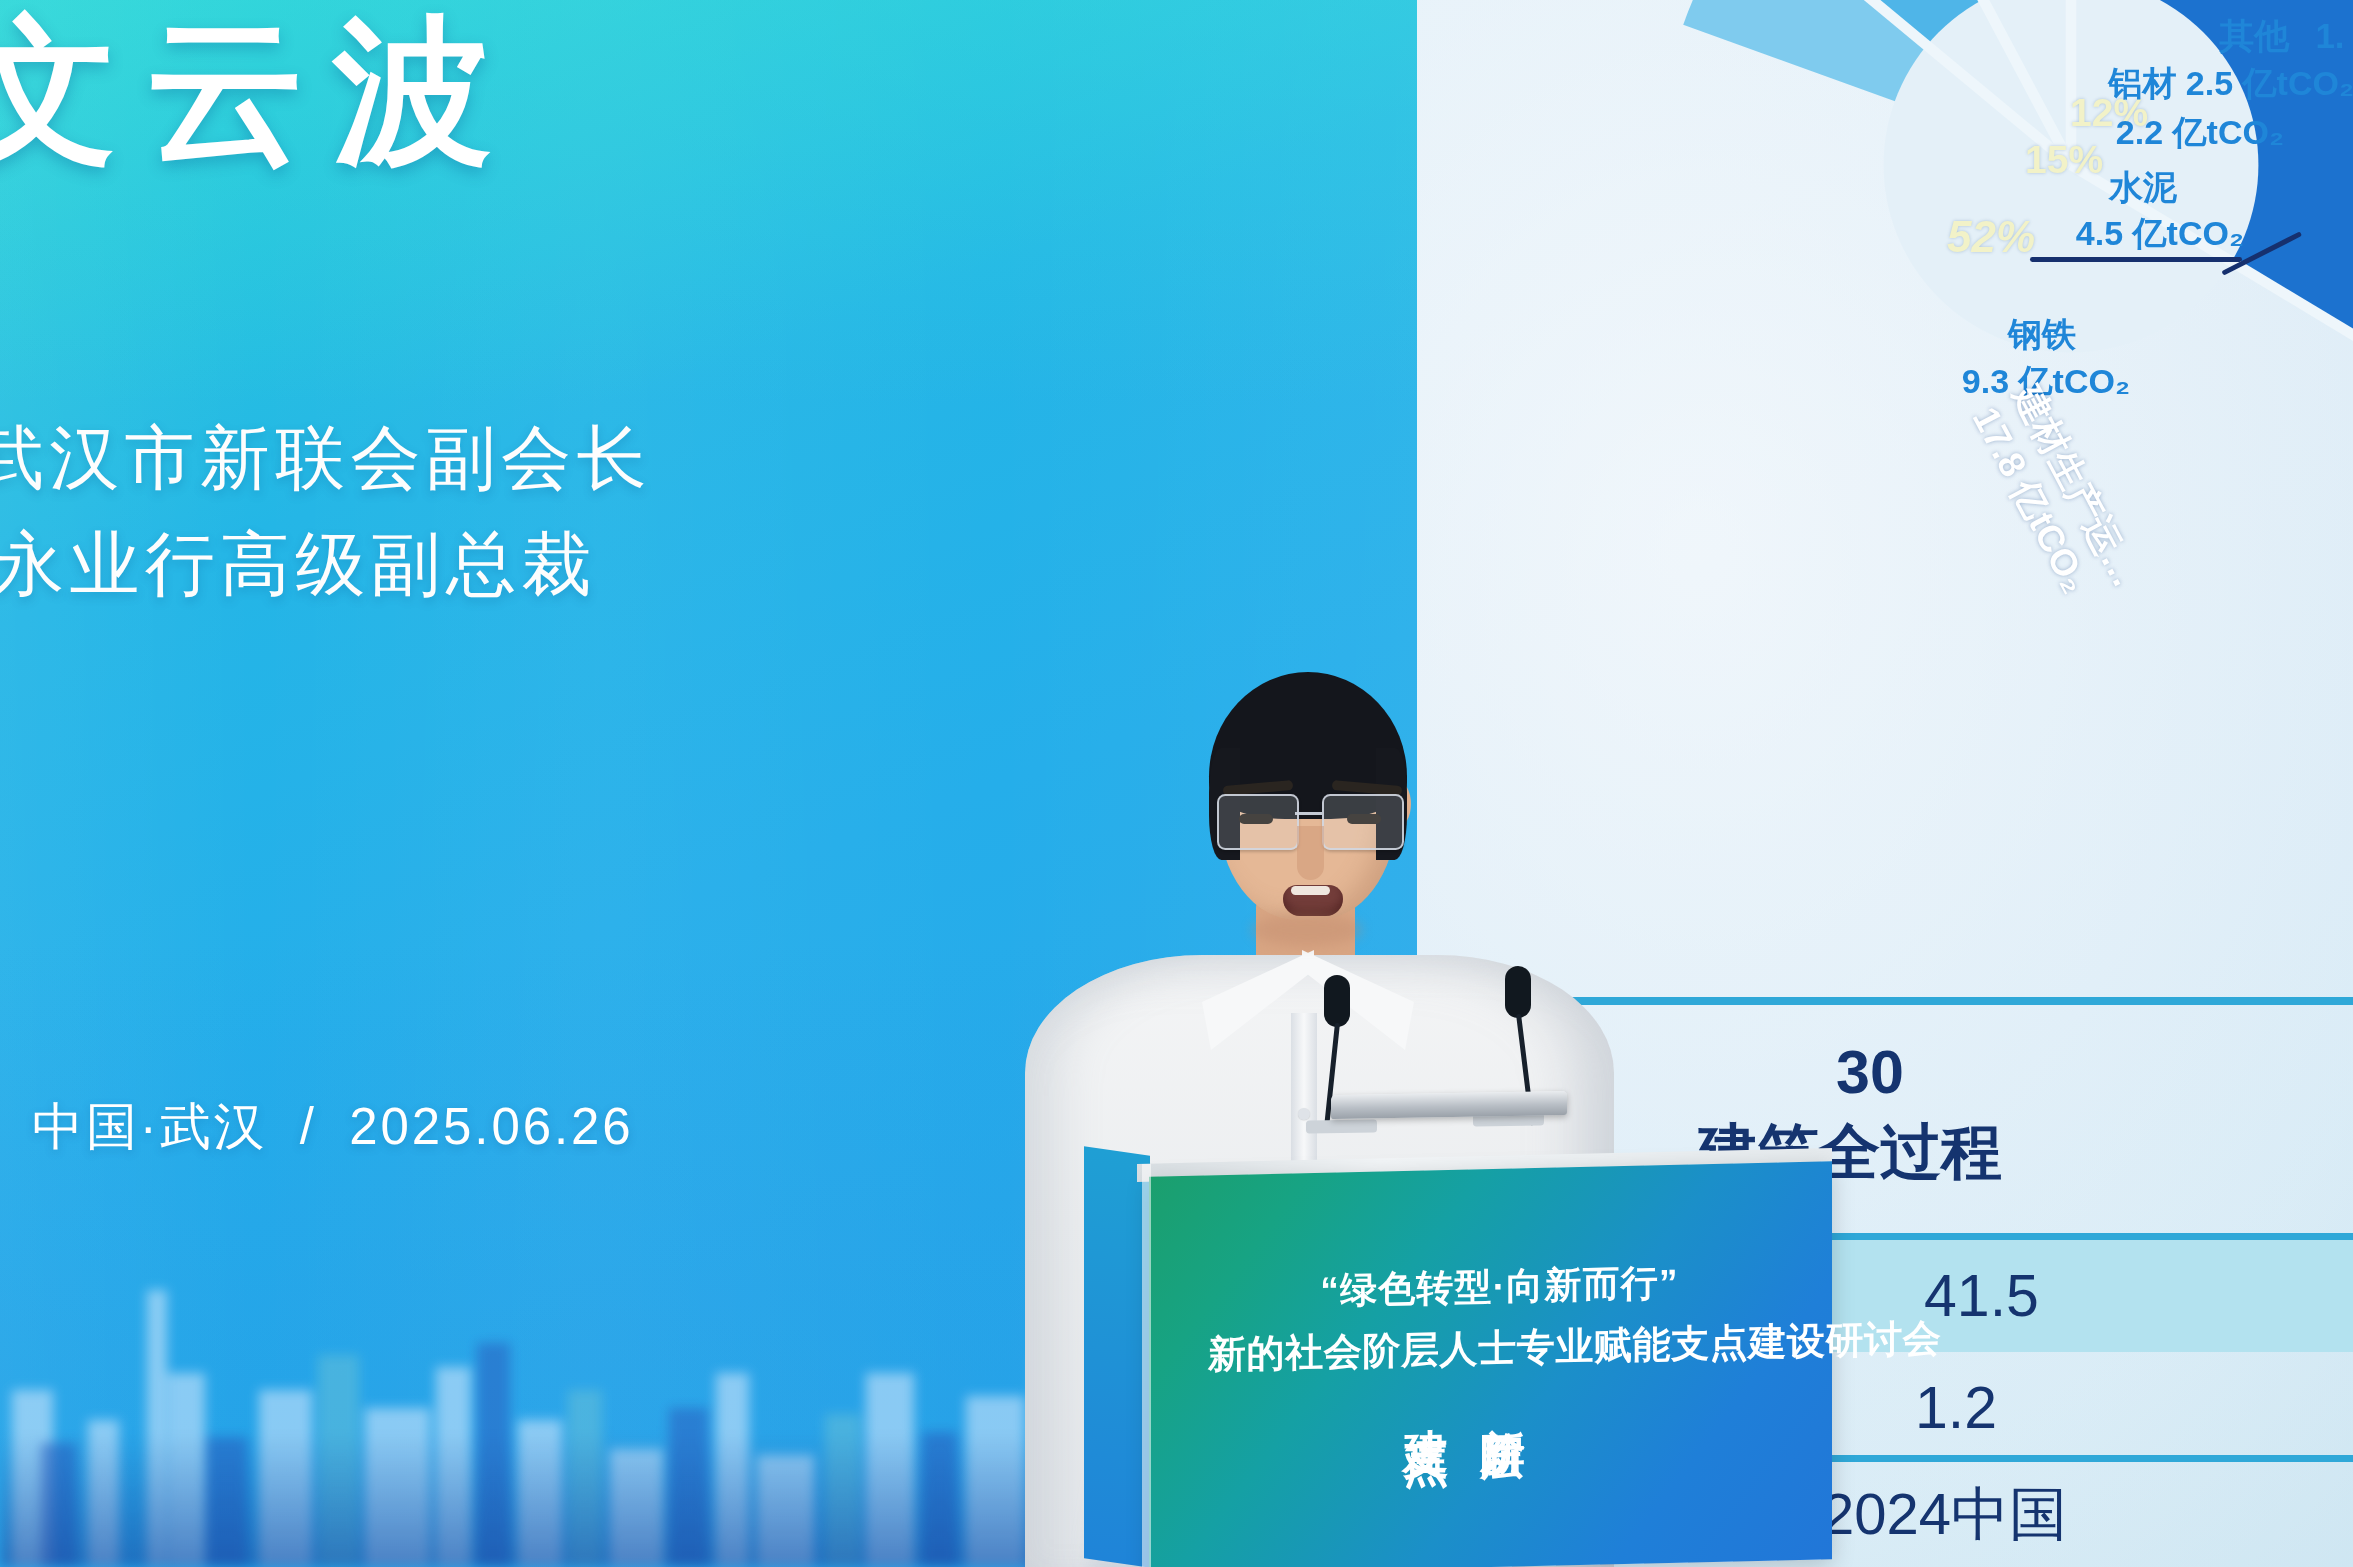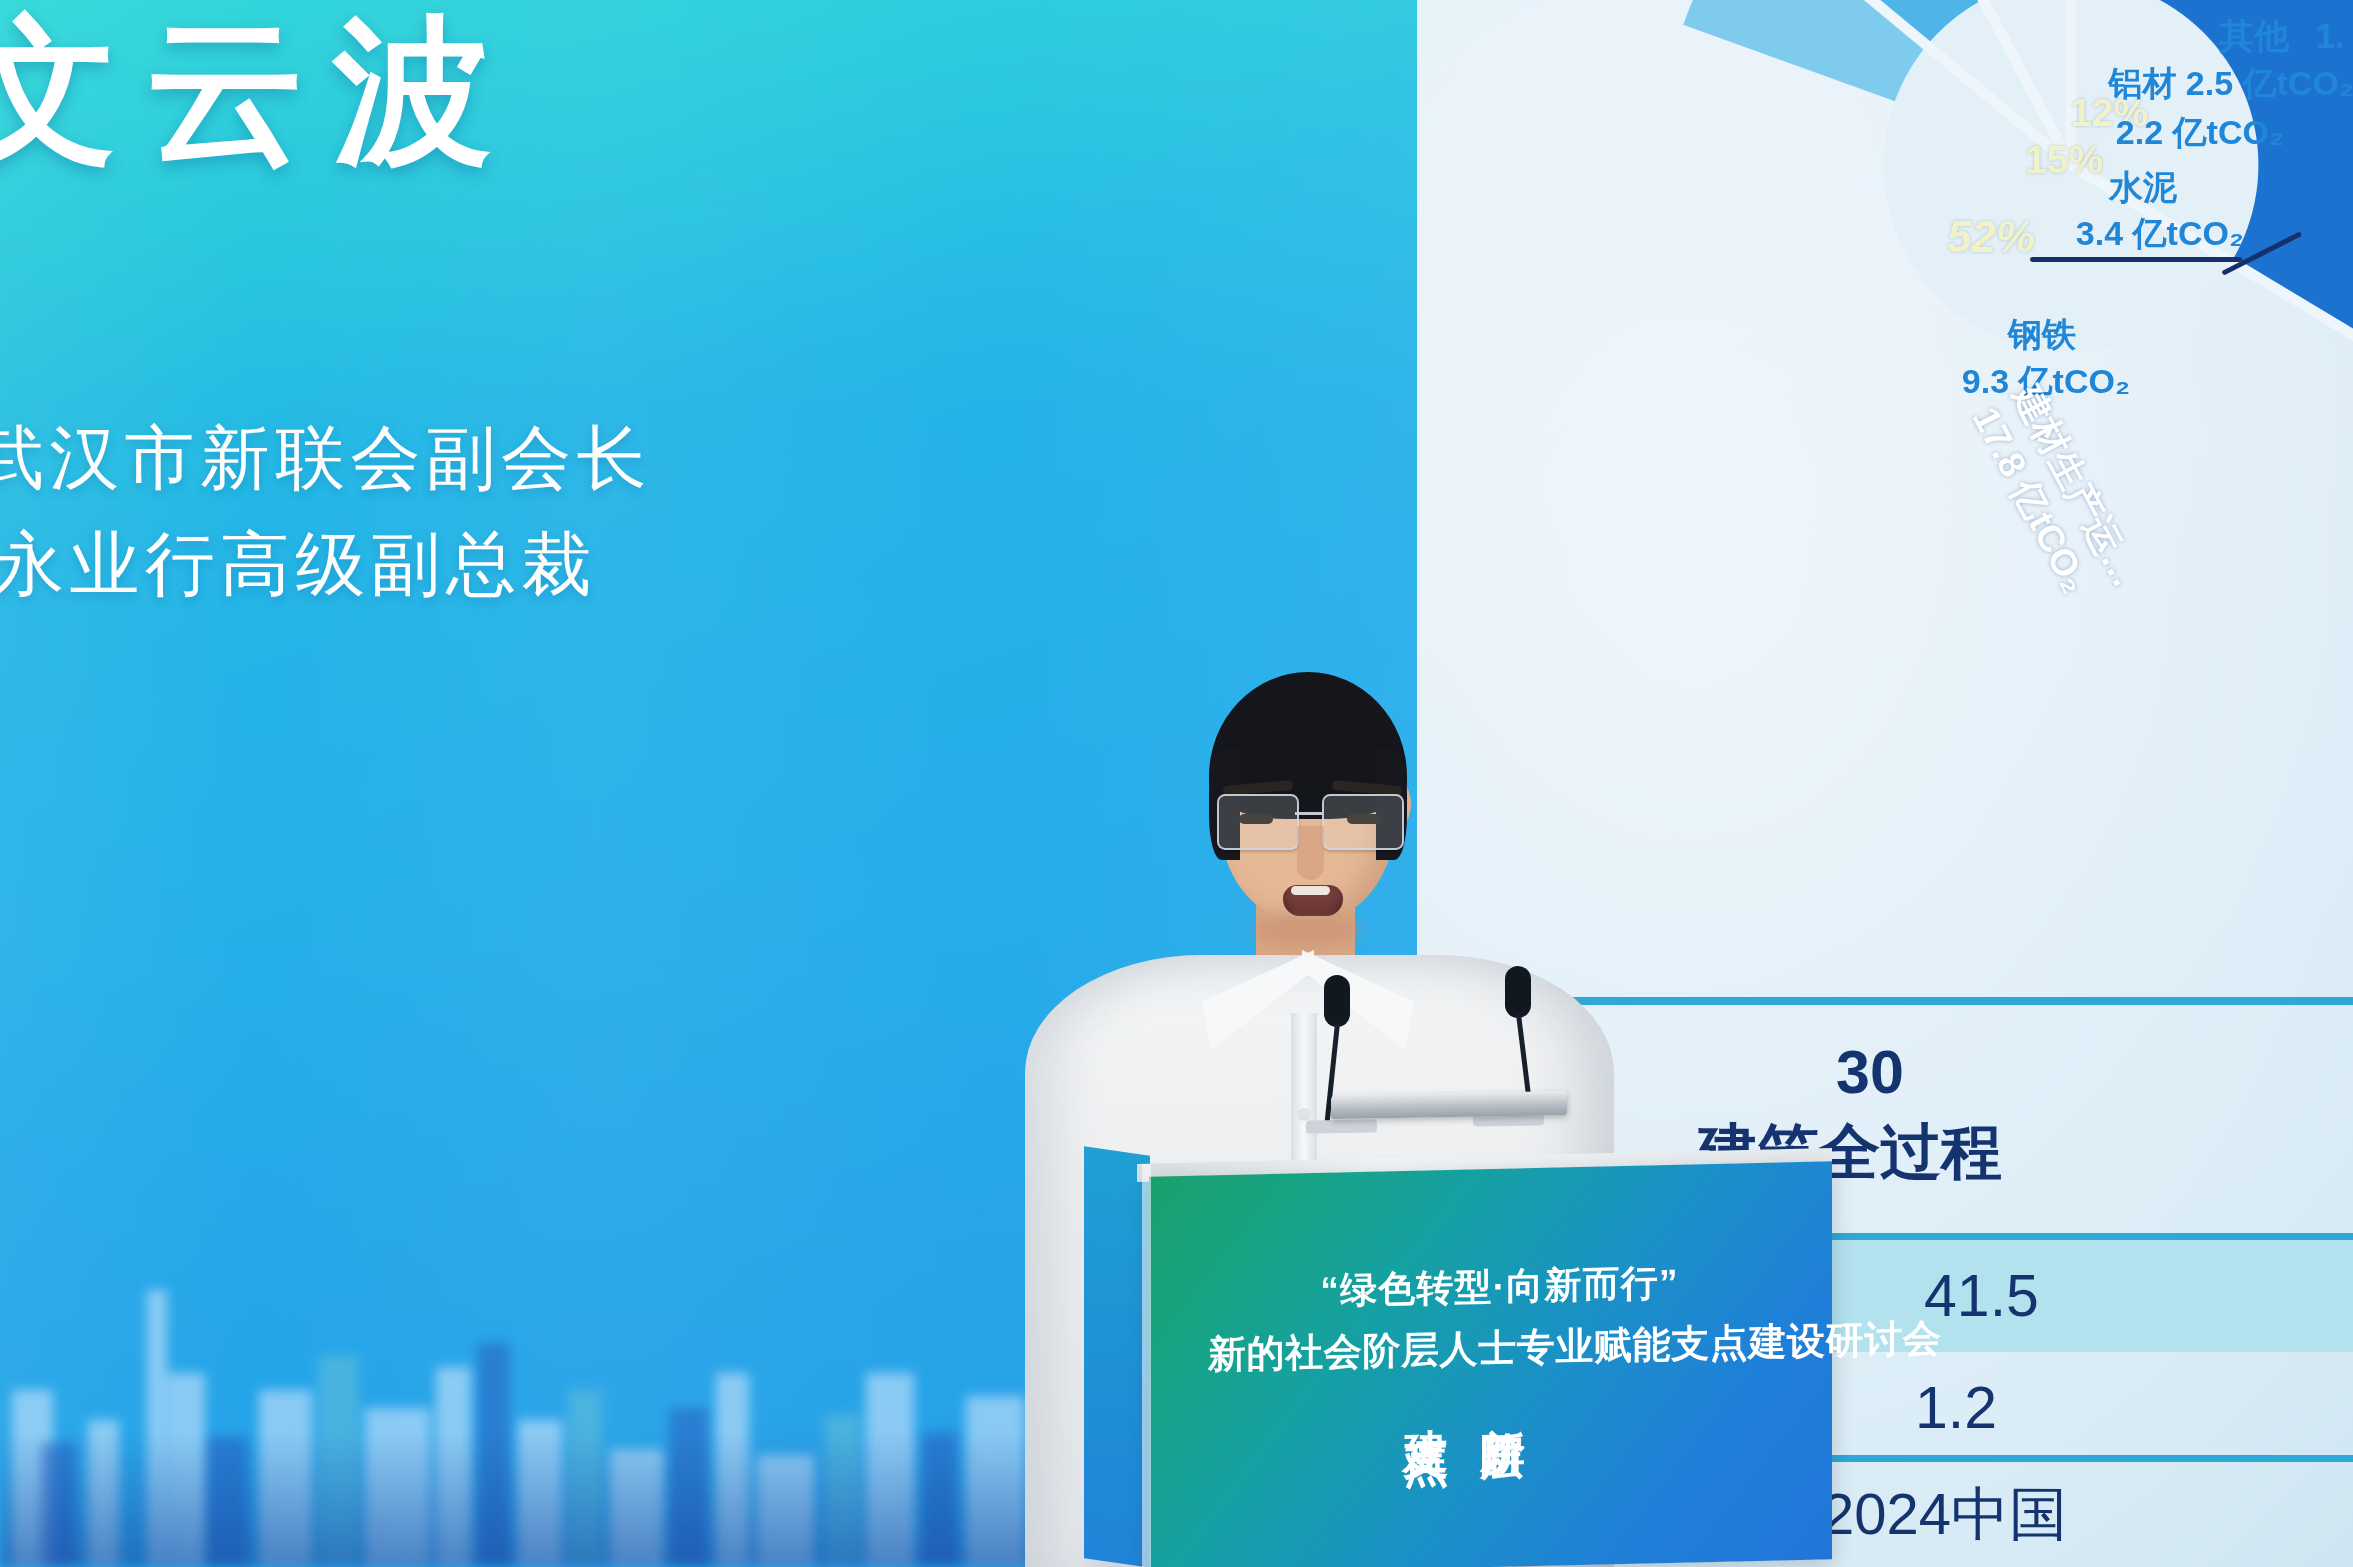--- a/index.html
+++ b/index.html
@@ -347,20 +347,25 @@
       <div class="bld g" style="left:1337px;width:41px;height:194px;"></div>
       <div class="skyglow"></div>
     </div>
 
     <div class="speaker-name">文云波</div>
 
     <div class="speaker-role1">武汉市新联会副会长</div>
 
     <div class="speaker-role2">永业行高级副总裁</div>
 
+    <div class="place-date">
+      <span>中国·武汉</span>
+      <span class="sep">/</span>
+      <span>2025.06.26</span>
+    </div>
   </div>
 
   <div class="screen">
     <div class="screen-vignette"></div>
 
     <div class="chart-wrap">
       <svg viewBox="0 0 1500 1500" aria-hidden="true">
 
         <path d="M750 750 L750 50 A700 700 0 0 1 1348 1110 Z" fill="#1c72cf"></path>
 
@@ -385,21 +390,21 @@
     <div class="pct pct-15">15%</div>
     <div class="pct pct-12">12%</div>
 
     <div class="lbl lbl-other">
       <span>其他</span>
       <span style="padding-left:16.5px">1.</span>
     </div>
     <div class="lbl lbl-alu">铝材 2.5 亿tCO₂</div>
     <div class="lbl lbl-alu2">2.2 亿tCO₂</div>
     <div class="lbl lbl-cem">水泥</div>
-    <div class="lbl lbl-cem2">3.4 亿tCO₂</div>
+    <div class="lbl lbl-cem2">4.5 亿tCO₂</div>
     <div class="cem-rule"></div>
     <div class="cem-tick"></div>
     <div class="lbl lbl-steel">钢铁</div>
     <div class="lbl lbl-steel2">9.3 亿tCO₂</div>
 
     <div class="slice-text">
       <div>建材生产运…</div>
       <div>17.8 亿tCO₂</div>
     </div>
 

